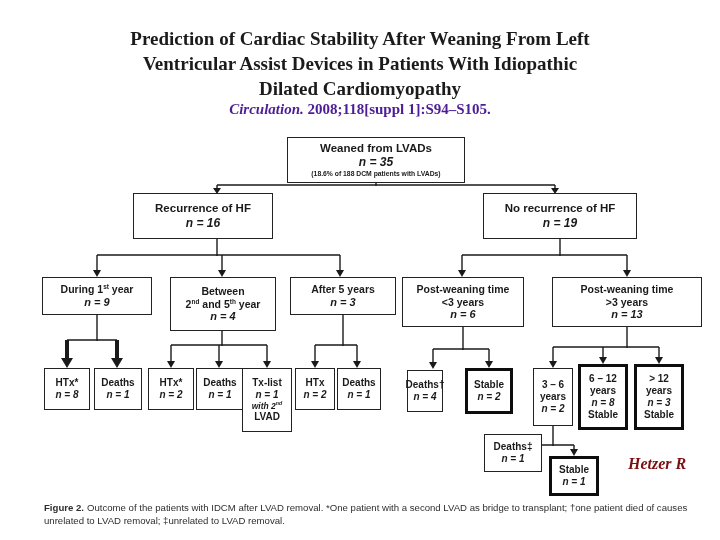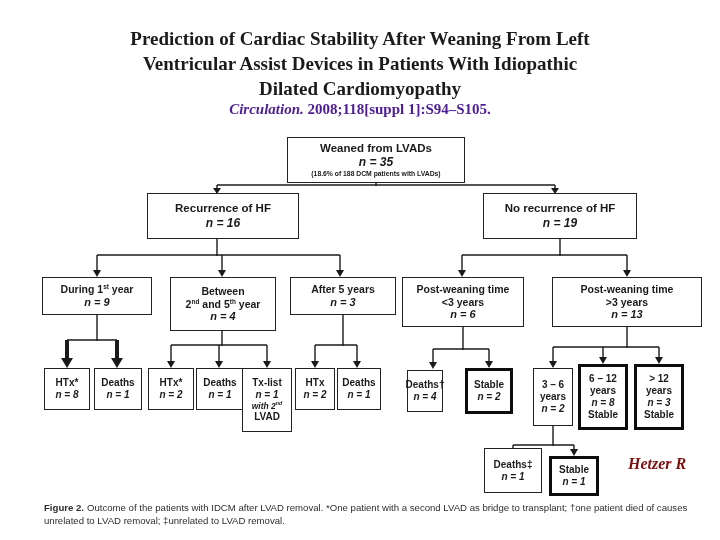--- a/index.html
+++ b/index.html
@@ -109,21 +109,21 @@
         <polygon points="570,449 578,449 574,456"></polygon>
     </g>
   </svg>
 
   <div class="node" style="left:287px;top:137px;width:178px;height:46px">
     <div class="nl big">Weaned from LVADs</div>
     <div class="nn big">n = 35</div>
     <div class="nnote">(18.6% of 188 DCM patients with LVADs)</div>
   </div>
 
-  <div class="node" style="left:147px;top:193px;width:152px;height:46px">
+  <div class="node" style="left:133px;top:193px;width:140px;height:46px">
     <div class="nl big">Recurrence of HF</div>
     <div class="nn big">n = 16</div>
   </div>
   <div class="node" style="left:483px;top:193px;width:154px;height:46px">
     <div class="nl big">No recurrence of HF</div>
     <div class="nn big">n = 19</div>
   </div>
 
   <div class="node" style="left:42px;top:277px;width:110px;height:38px">
     <div class="nl"><span>During 1</span><sup>st</sup><span> year</span></div>
@@ -199,21 +199,21 @@
     <div class="nn">n = 8</div>
     <div class="nl">Stable</div>
   </div>
   <div class="node small thick" style="left:634px;top:364px;width:50px;height:66px">
     <div class="nl">&gt; 12</div>
     <div class="nl">years</div>
     <div class="nn">n = 3</div>
     <div class="nl">Stable</div>
   </div>
 
-  <div class="node small" style="left:484px;top:448px;width:58px;height:45px">
+  <div class="node small" style="left:484px;top:434px;width:58px;height:38px">
     <div class="nl">Deaths‡</div>
     <div class="nn">n = 1</div>
   </div>
   <div class="node small thick" style="left:549px;top:456px;width:50px;height:40px">
     <div class="nl">Stable</div>
     <div class="nn">n = 1</div>
   </div>
 
   <div class="author">Hetzer R</div>
 

